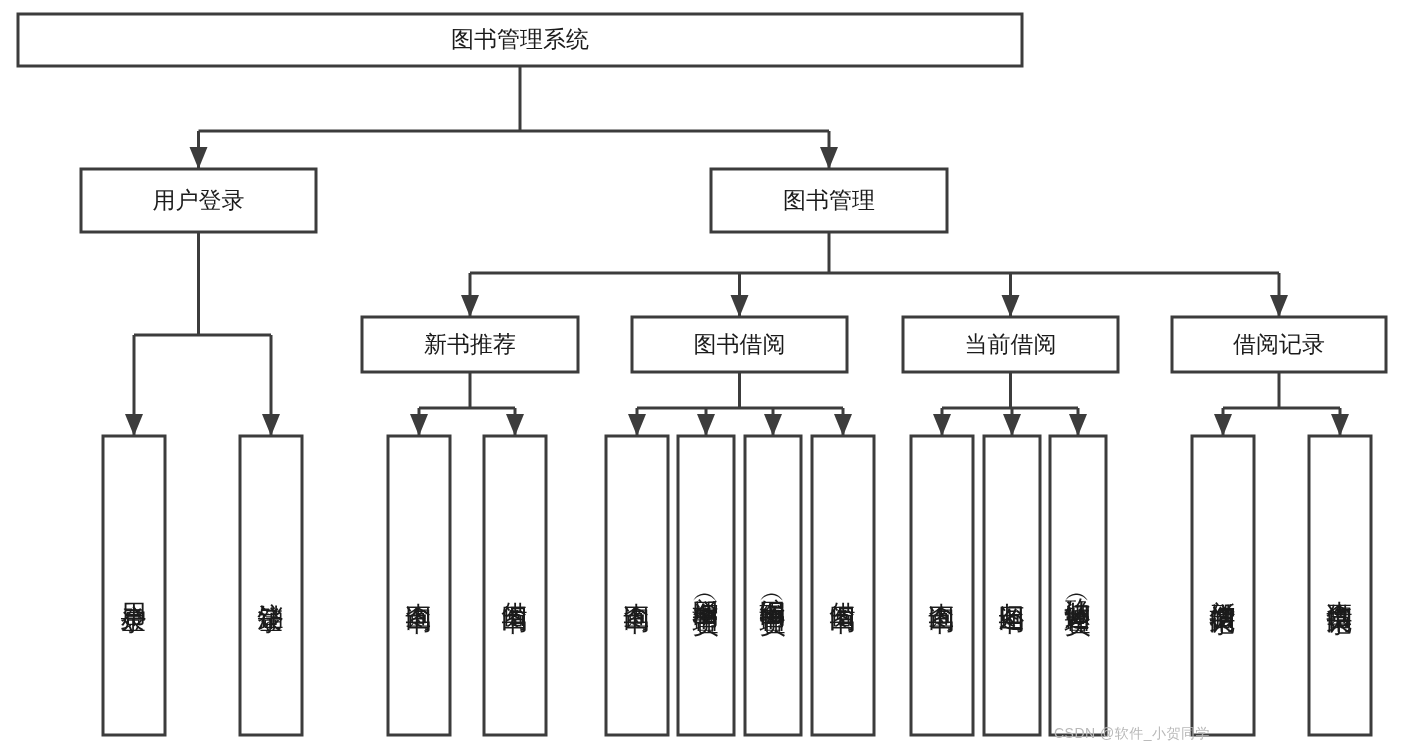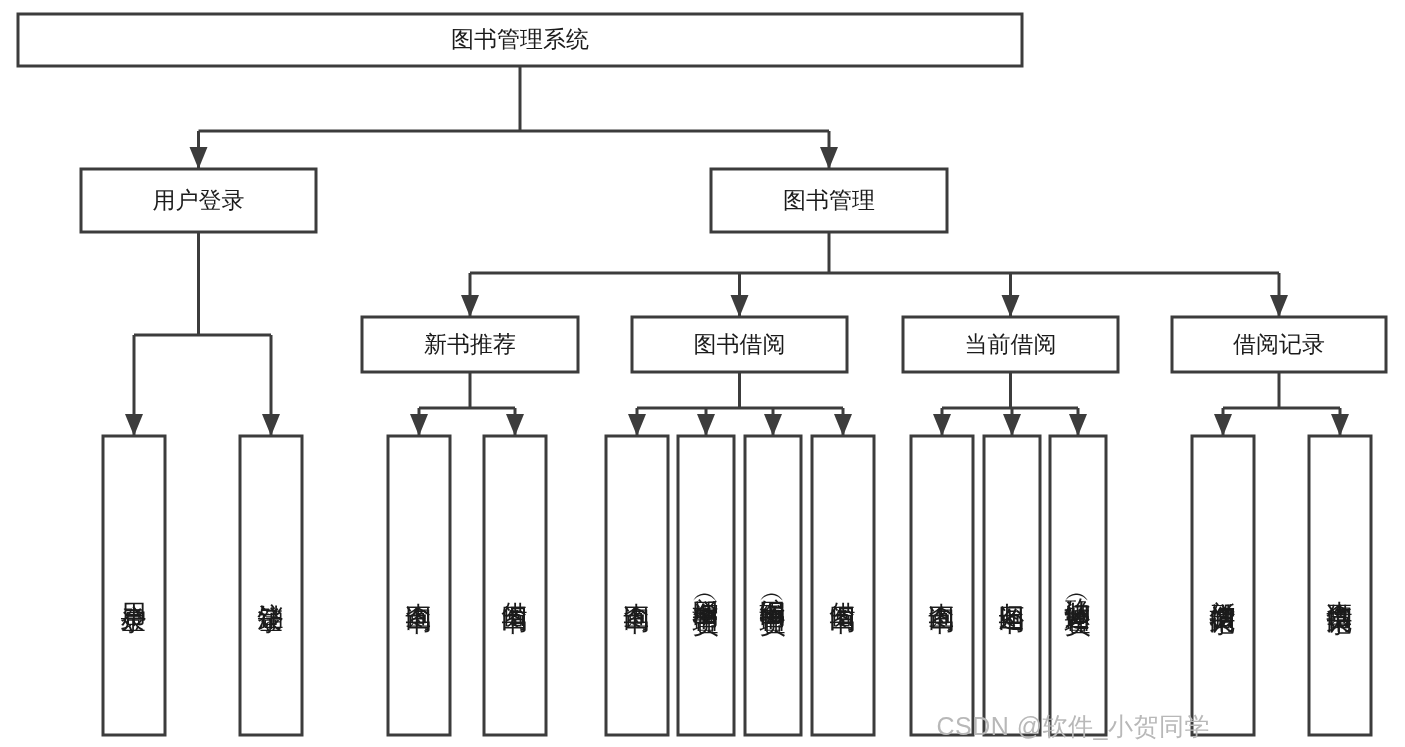--- a/index.html
+++ b/index.html
@@ -46,21 +46,21 @@
     font-size: 23px;
     fill: #1b1b1b;
     text-anchor: middle;
     dominant-baseline: middle;
   }
   .watermark-text {
     position: absolute;
     right: 8px;
     bottom: 4px;
     font-family: "Liberation Sans", "DejaVu Sans", sans-serif;
-    font-size: 25px;
+    font-size: 14px;
     color: #b8b8b8;
     white-space: nowrap;
     letter-spacing: 0.5px;
     pointer-events: none;
     text-align: right;
   }
   .leaf-label-wrap {
     position: absolute;
     display: flex;
     align-items: center;

